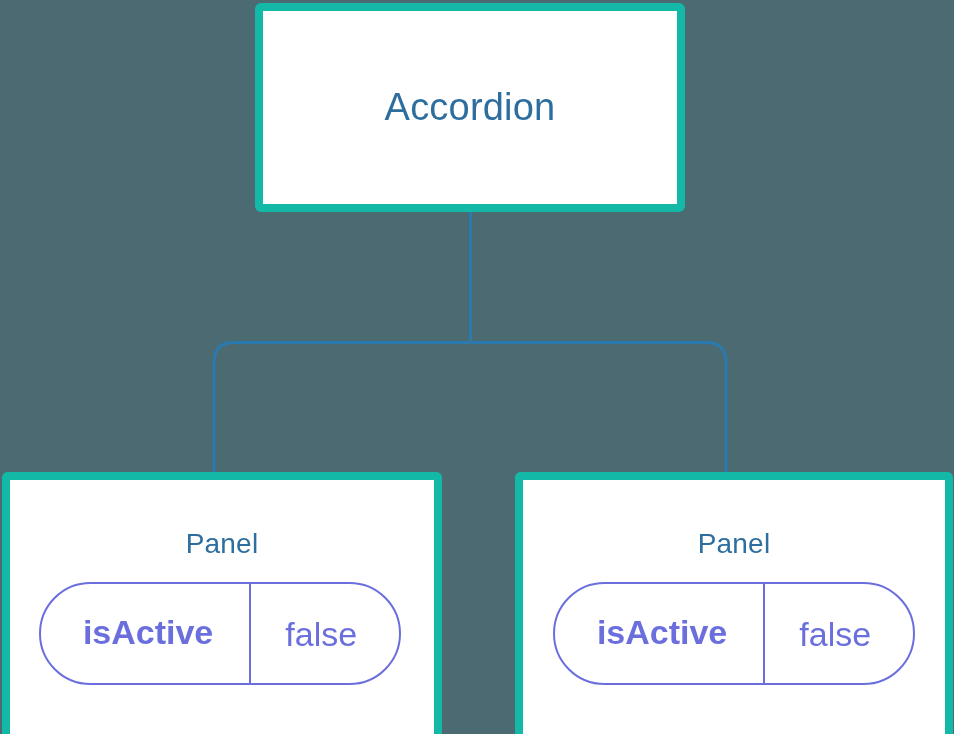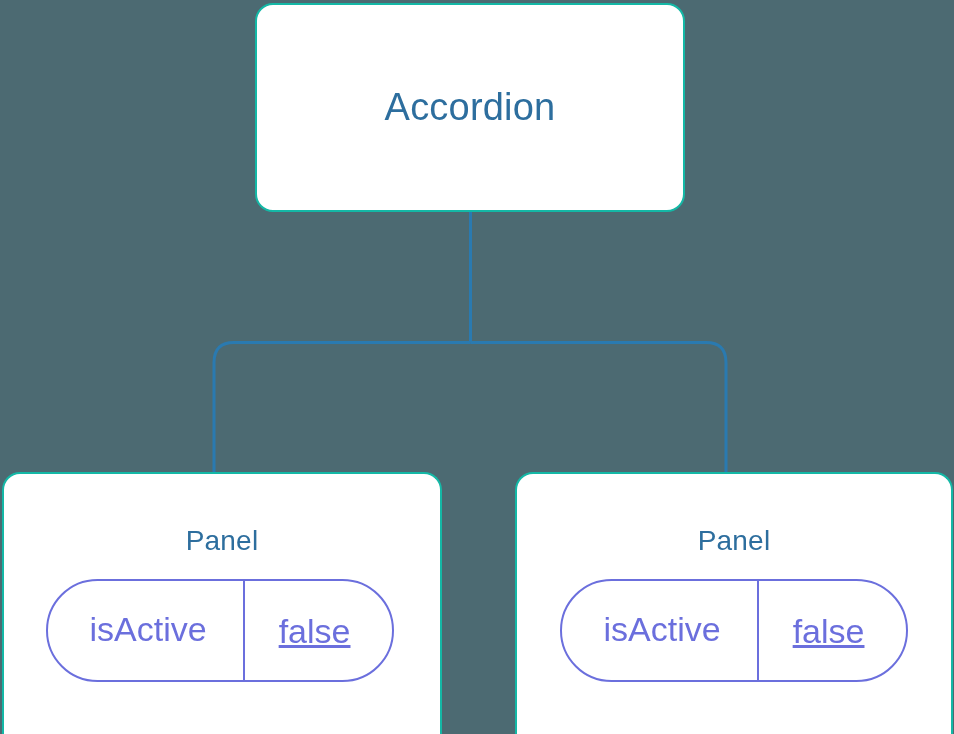--- a/index.html
+++ b/index.html
@@ -29,22 +29,22 @@
     width: 954px;
     height: 734px;
     pointer-events: none;
   }
 
   
   .node {
     position: absolute;
     box-sizing: border-box;
     background: #ffffff;
-    border: 2px solid #14b8a6;
-    border-radius: 18px;
+    border: 8px solid #14b8a6;
+    border-radius: 6px;
     display: flex;
     flex-direction: column;
     align-items: center;
     justify-content: center;
     text-align: right;
   }
 
   .node-root {
     left: 255px;
     top: 3px;
@@ -106,26 +106,26 @@
     justify-content: center;
     color: #6b6fdd;
     font-size: 34px;
     line-height: 1;
     white-space: nowrap;
     box-sizing: border-box;
   }
 
   .pill-key {
     padding: 0 36px 3px 42px;
+    font-weight: bold;
   }
 
   .pill-value {
     padding: 0 42px 0 34px;
     border-left: 2px solid #6b6fdd;
-    text-decoration: underline;
   }
 
   
   .node-child-left .state-pill {
     margin-left: -4px;
   }
 </style>
 </head>
 <body>
 

